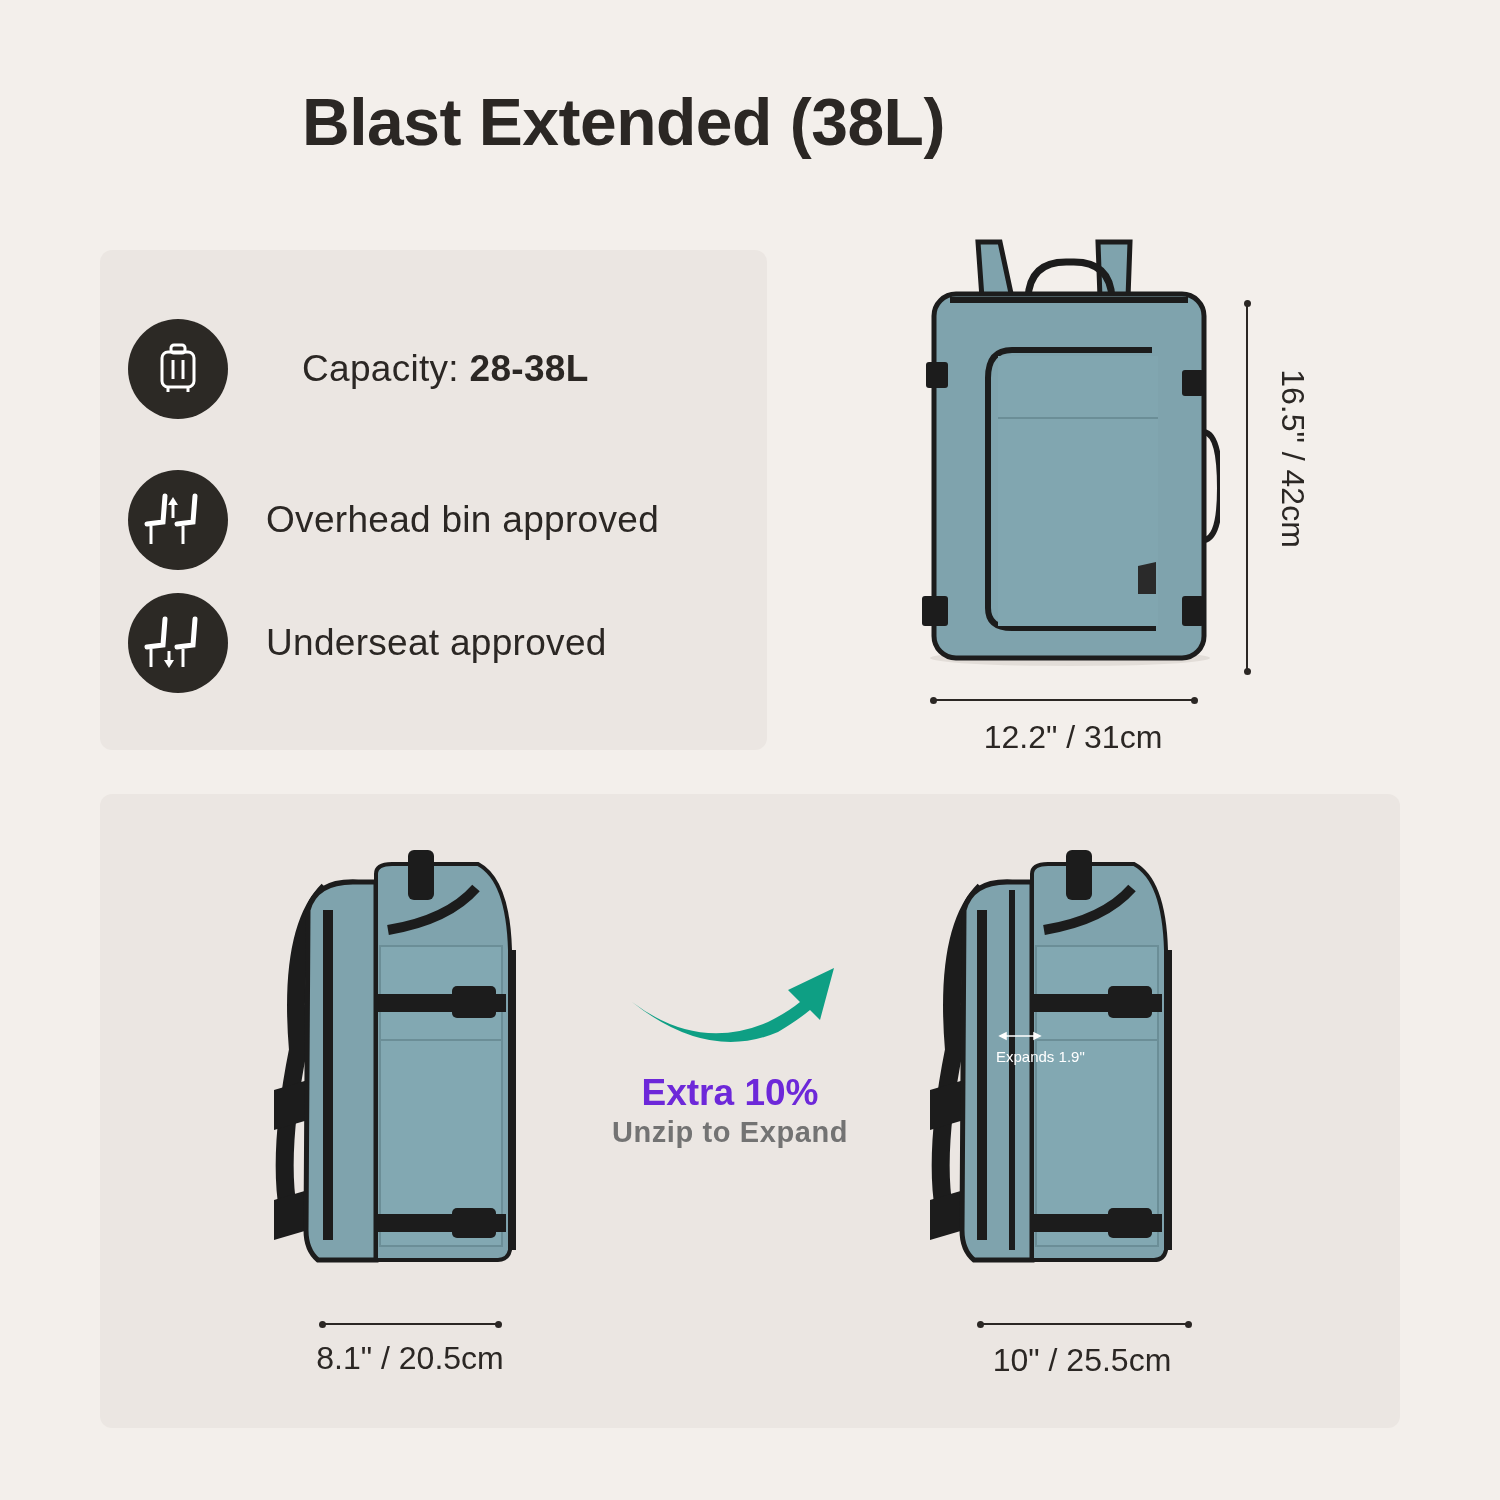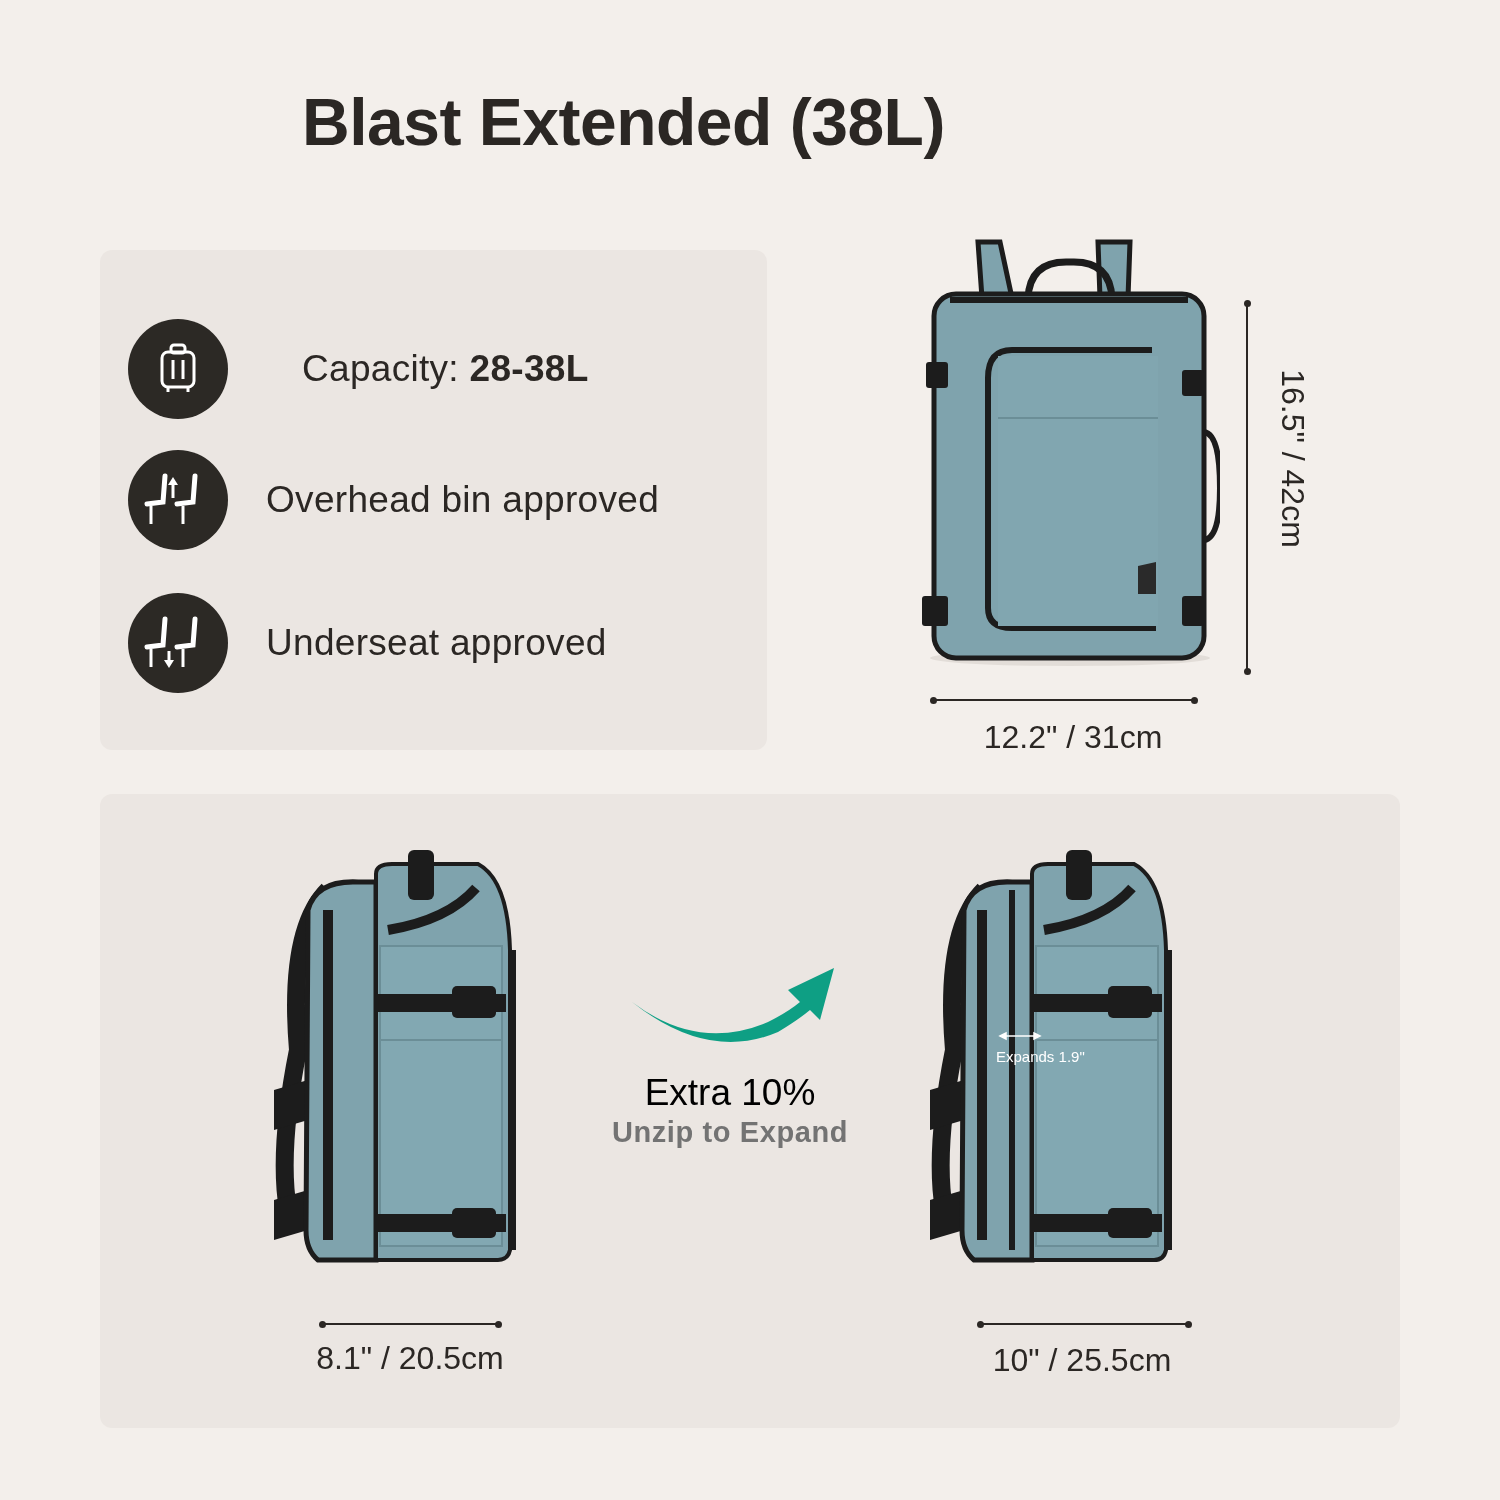--- a/index.html
+++ b/index.html
@@ -27,33 +27,33 @@
   }
   .feature .icon-circle {
     width: 100px; height: 100px; border-radius: 50%;
     background: #2c2925; display: flex; align-items: center; justify-content: center;
   }
   .feature .label {
     margin-left: 38px; font-size: 37px; color: #2b2724; letter-spacing: 0.3px;
   }
   .feature .label b { font-weight: bold; }
   .f1 { top: 69px; gap: 36px; }
-  .f2 { top: 200px; }
+  .f2 { top: 220px; }
   .f3 { top: 343px; }
 
   
   .bag { position: absolute; }
   .dim-line { position: absolute; background: #2b2724; }
   .dot { position: absolute; width: 7px; height: 7px; border-radius: 50%; background: #2b2724; }
   .dim-text { position: absolute; font-size: 32px; color: #2b2724; white-space: nowrap; }
 
   .extra {
     position: absolute; left: 560px; top: 1072px; width: 340px; text-align: center;
   }
-  .extra .big { font-size: 37px; font-weight: normal; color: #000000; }
+  .extra .big { font-size: 37px; font-weight: bold; color: #6d28d9; }
   .extra .small { font-size: 29px; font-weight: bold; color: #737373; margin-top: 2px; letter-spacing: 0.6px; }
 
   .expands-label {
     position: absolute; left: 996px; top: 1048px; font-size: 15px; color: #ffffff; white-space: nowrap;
   }
 </style>
 </head>
 <body>
 
 <h1 class="title">Blast Extended (38L)</h1>

